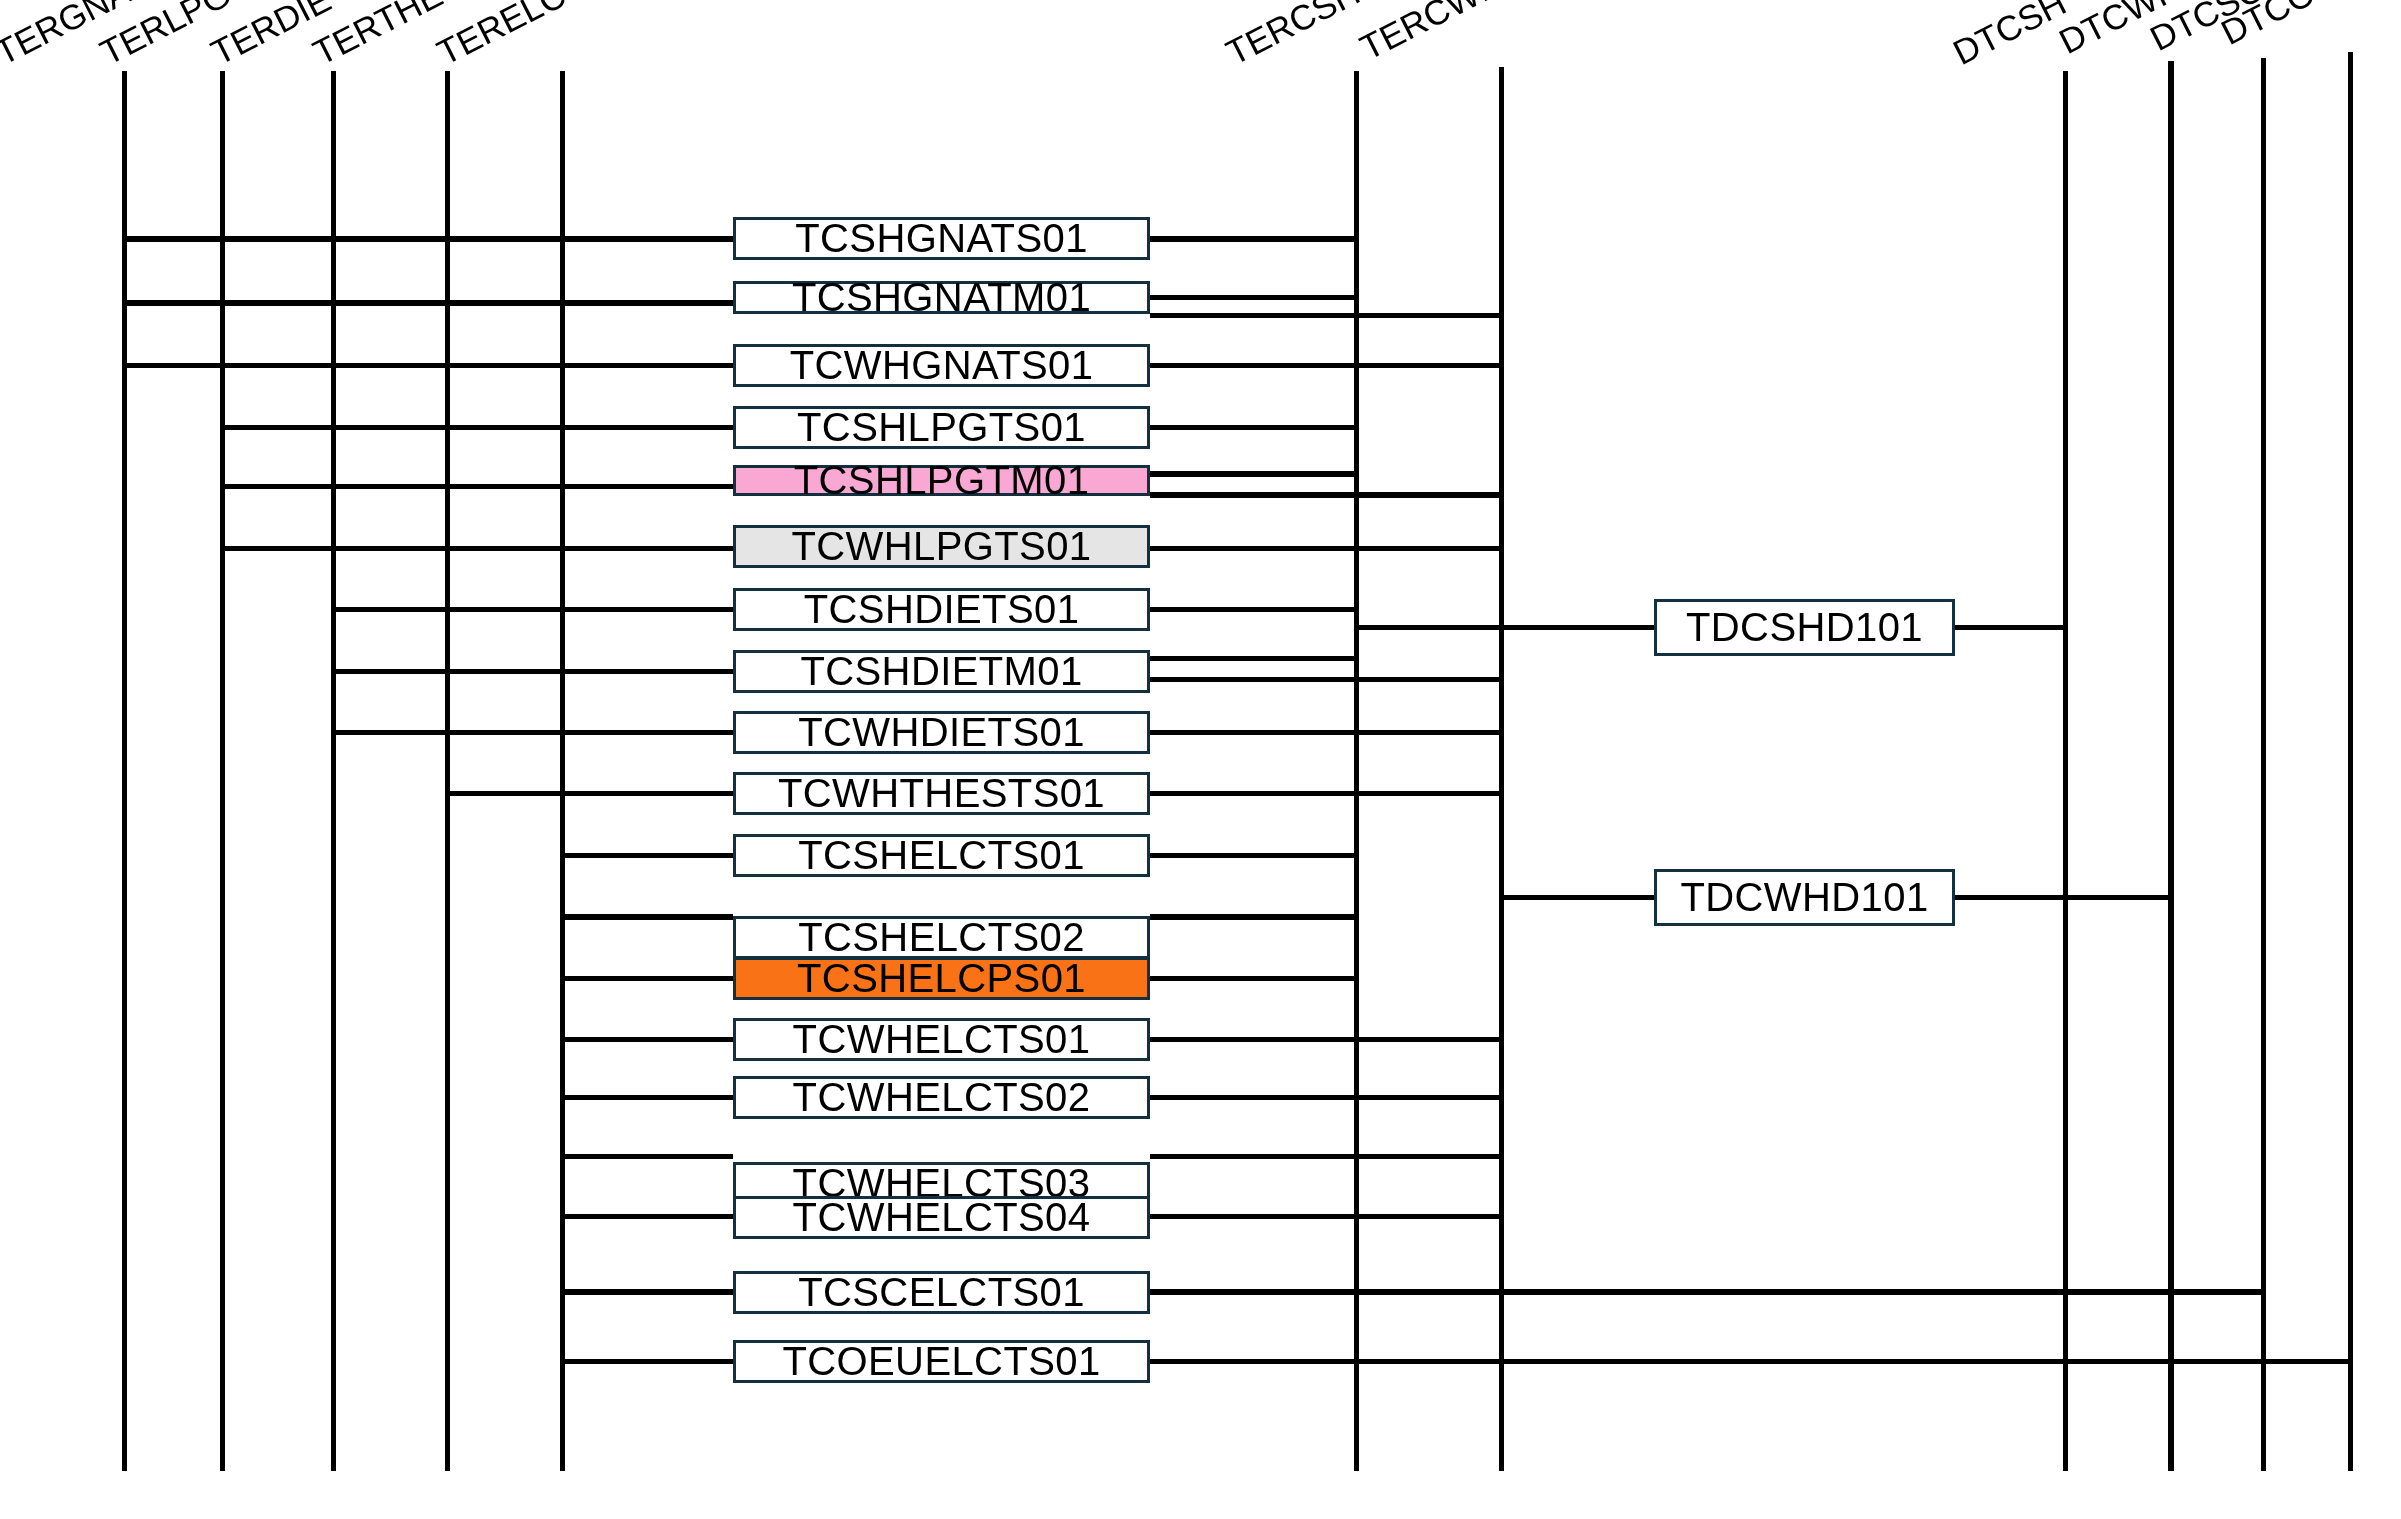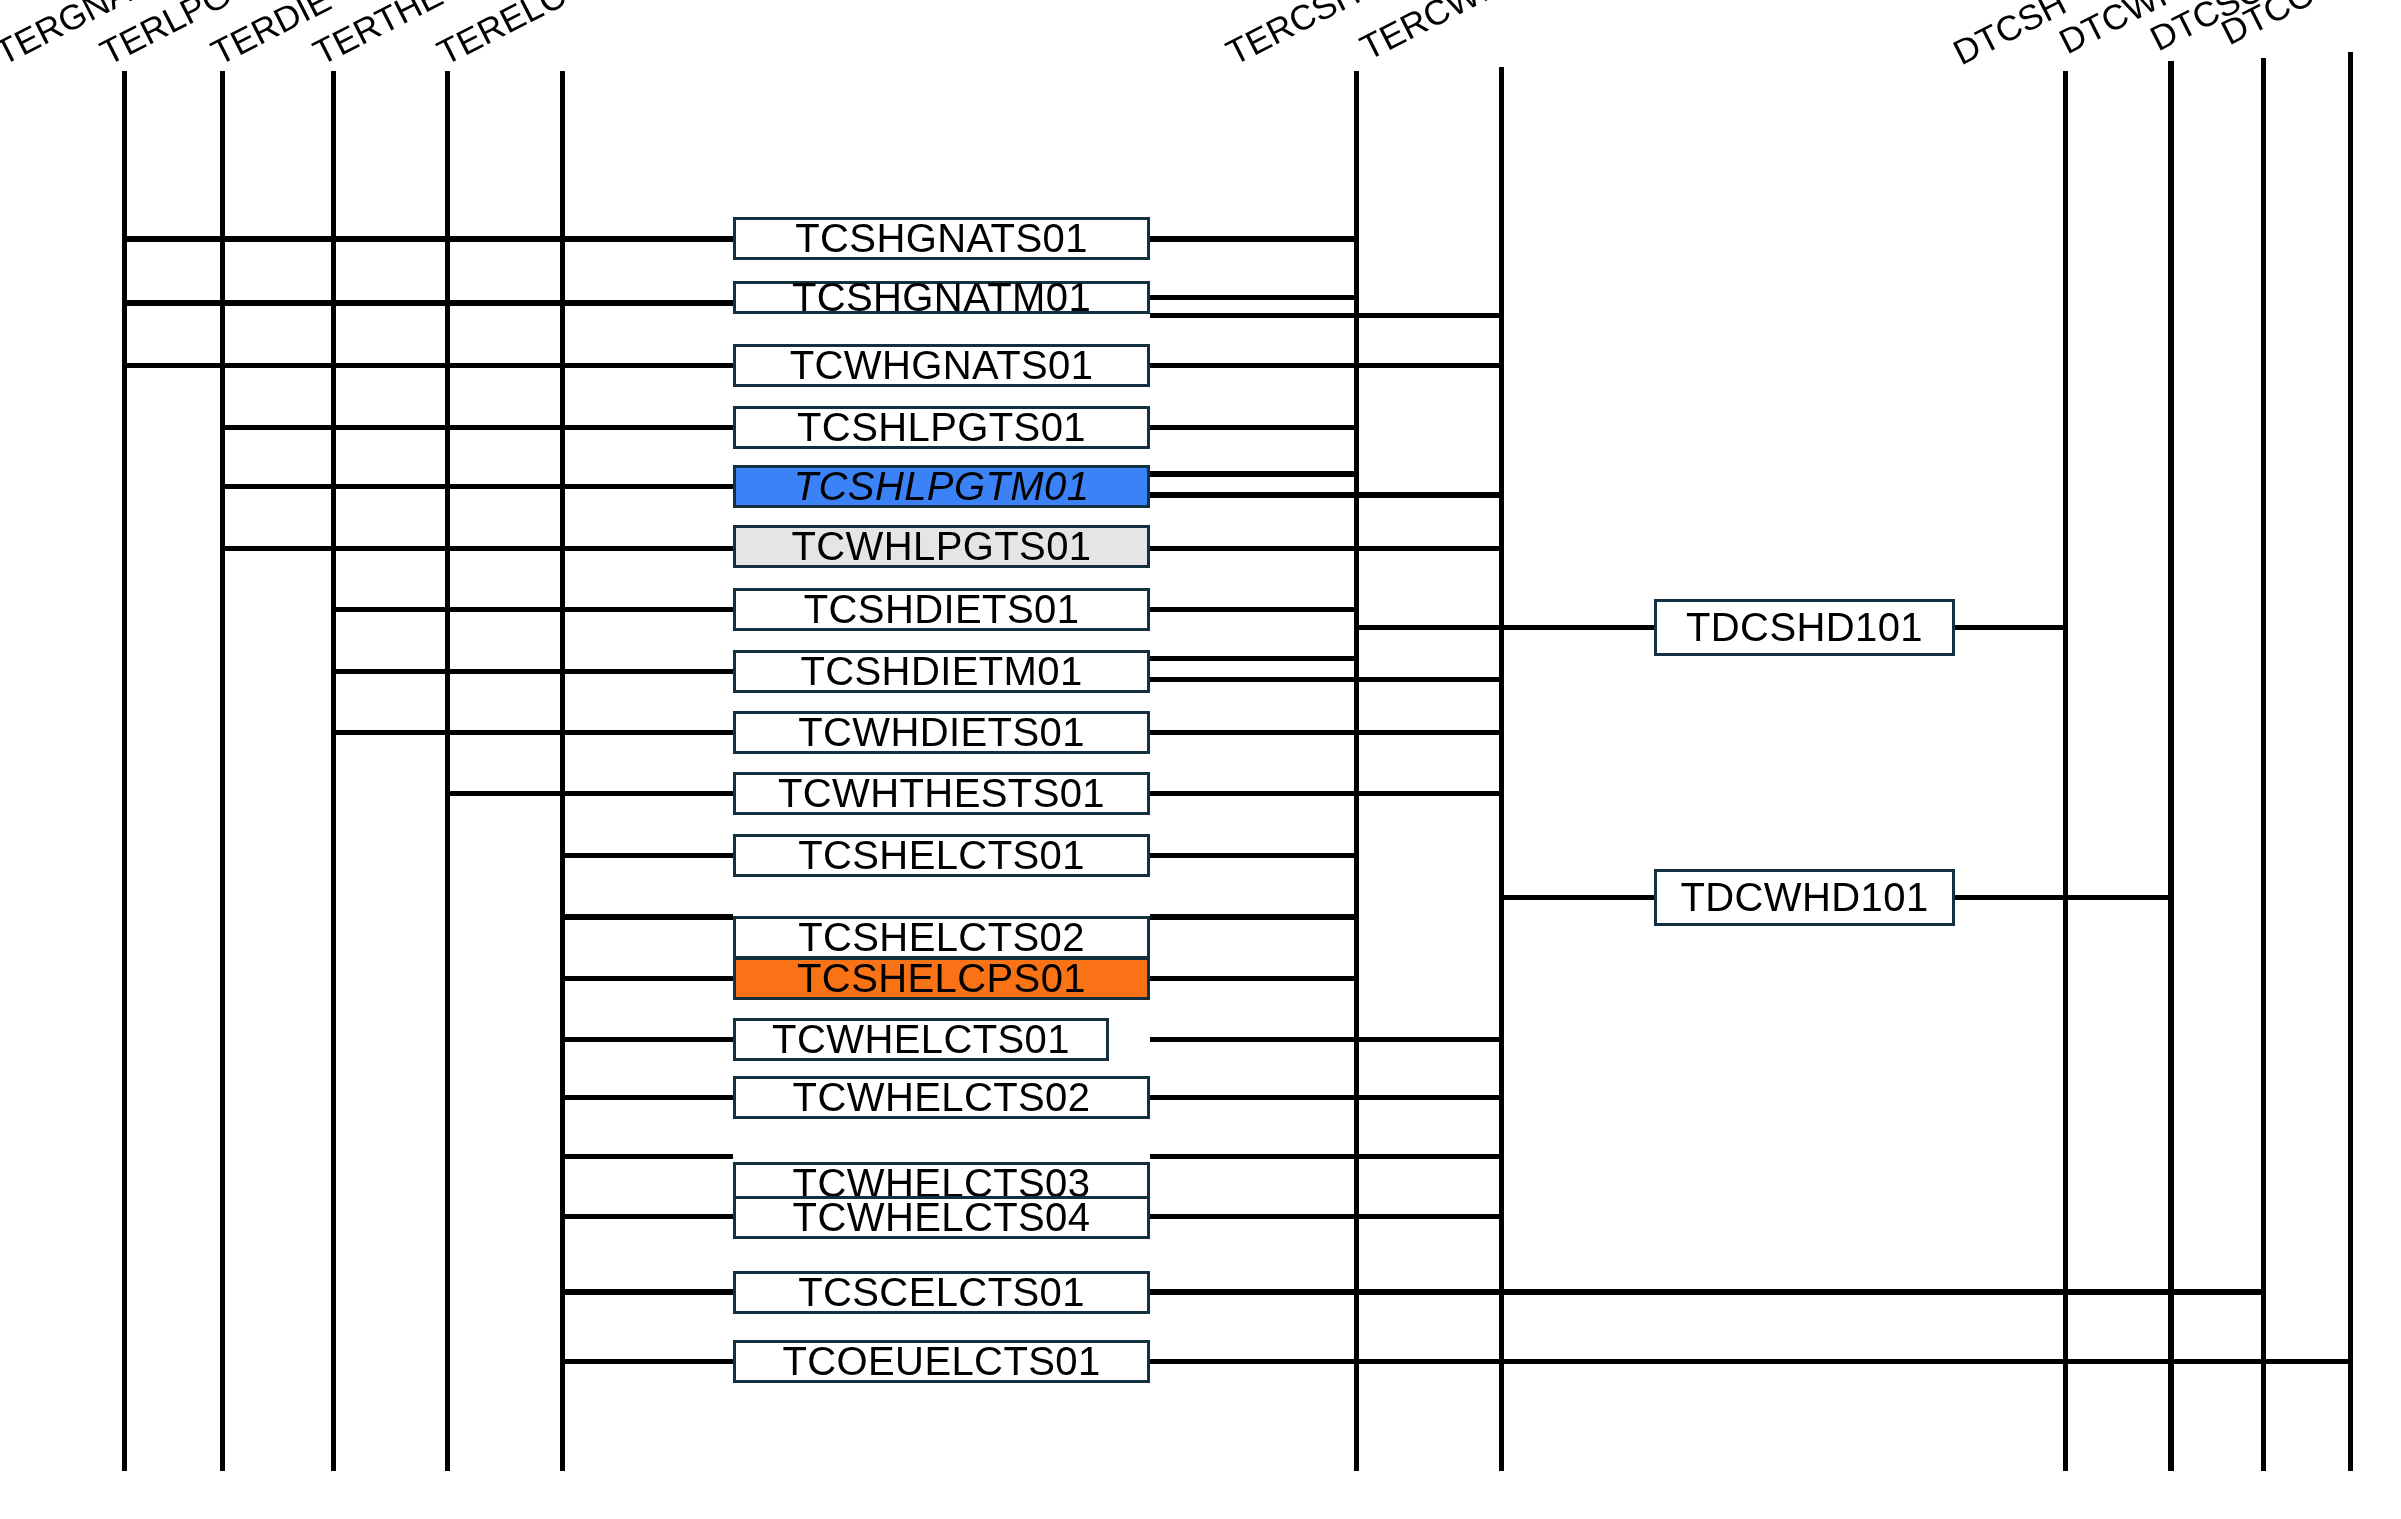--- a/index.html
+++ b/index.html
@@ -115,21 +115,21 @@
       </div>
       <div class="node" style="left: 733px; top: 281px; width: 417px; height: 33px; border-color: rgb(18, 48, 63); background: rgb(255, 255, 255);">
         <span>TCSHGNATM01</span>
       </div>
       <div class="node" style="left: 733px; top: 344px; width: 417px; height: 43px; border-color: rgb(18, 48, 63); background: rgb(255, 255, 255);">
         <span>TCWHGNATS01</span>
       </div>
       <div class="node" style="left: 733px; top: 406px; width: 417px; height: 43px; border-color: rgb(18, 48, 63); background: rgb(255, 255, 255);">
         <span>TCSHLPGTS01</span>
       </div>
-      <div class="node" style="left: 733px; top: 465px; width: 417px; height: 43px; border-color: rgb(18, 48, 63); background: #3b82f6; font-style: italic;">
+      <div class="node" style="left: 733px; top: 465px; width: 417px; height: 31px; border-color: rgb(18, 48, 63); background: #f9a8d4;">
         <span>TCSHLPGTM01</span>
       </div>
       <div class="node" style="left: 733px; top: 525px; width: 417px; height: 43px; border-color: rgb(18, 48, 63); background: #e5e5e5; justify-content: center;">
         <span>TCWHLPGTS01</span>
       </div>
       <div class="node" style="left: 733px; top: 588px; width: 417px; height: 43px; border-color: rgb(18, 48, 63); background: rgb(255, 255, 255);">
         <span>TCSHDIETS01</span>
       </div>
       <div class="node" style="left: 733px; top: 650px; width: 417px; height: 43px; border-color: rgb(18, 48, 63); background: rgb(255, 255, 255);">
         <span>TCSHDIETM01</span>
@@ -142,21 +142,21 @@
       </div>
       <div class="node" style="left: 733px; top: 834px; width: 417px; height: 43px; border-color: rgb(18, 48, 63); background: rgb(255, 255, 255);">
         <span>TCSHELCTS01</span>
       </div>
       <div class="node" style="left: 733px; top: 896px; width: 417px; height: 43px; border-color: rgb(18, 48, 63); background: rgb(255, 255, 255); margin-top: 20px;">
         <span>TCSHELCTS02</span>
       </div>
       <div class="node" style="left: 733px; top: 957px; width: 417px; height: 43px; border-color: rgb(18, 48, 63); background: #f97316;">
         <span>TCSHELCPS01</span>
       </div>
-      <div class="node" style="left: 733px; top: 1018px; width: 376px; height: 43px; border-color: rgb(18, 48, 63); background: rgb(255, 255, 255);">
+      <div class="node" style="left: 733px; top: 1018px; width: 417px; height: 43px; border-color: rgb(18, 48, 63); background: rgb(255, 255, 255);">
         <span>TCWHELCTS01</span>
       </div>
       <div class="node" style="left: 733px; top: 1076px; width: 417px; height: 43px; border-color: rgb(18, 48, 63); background: rgb(255, 255, 255);">
         <span>TCWHELCTS02</span>
       </div>
       <div class="node" style="left: 733px; top: 1162px; width: 417px; height: 43px; border-color: rgb(18, 48, 63); background: rgb(255, 255, 255);">
         <span>TCWHELCTS03</span>
       </div>
       <div class="node" style="left: 733px; top: 1196px; width: 417px; height: 43px; border-color: rgb(18, 48, 63); background: rgb(255, 255, 255);">
         <span>TCWHELCTS04</span>

